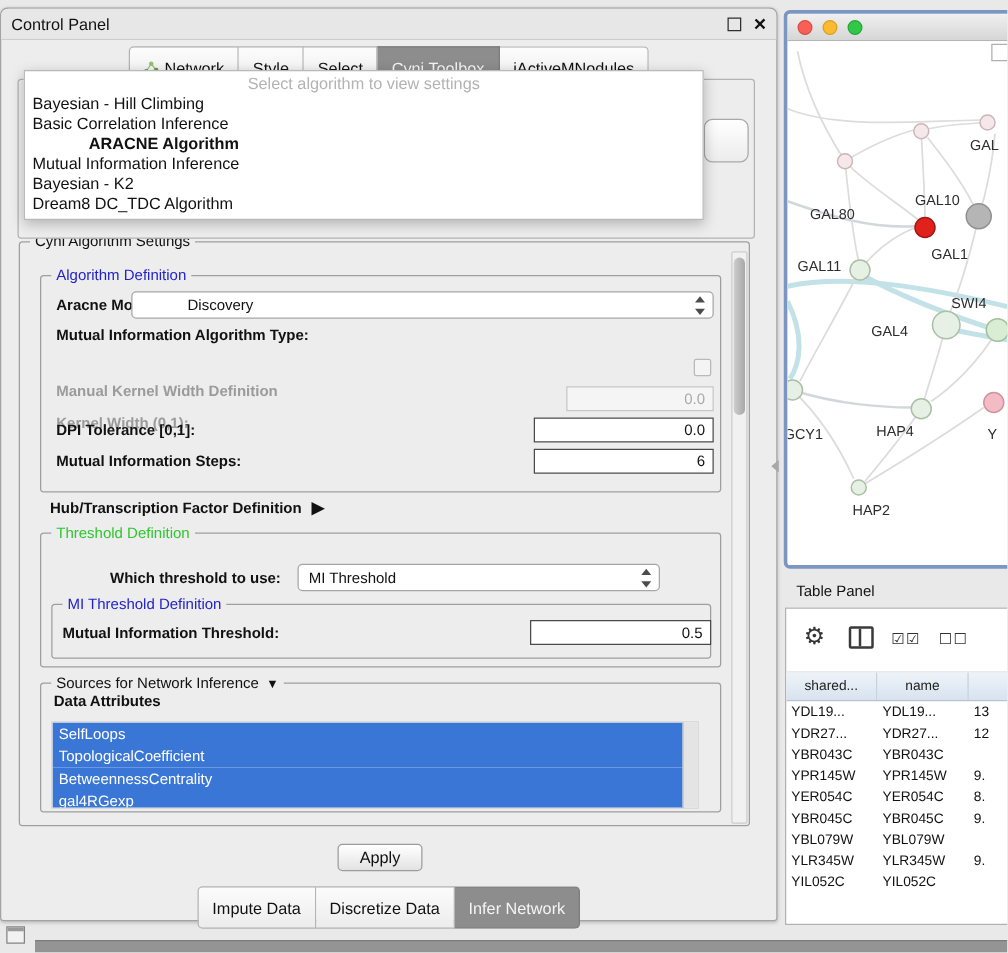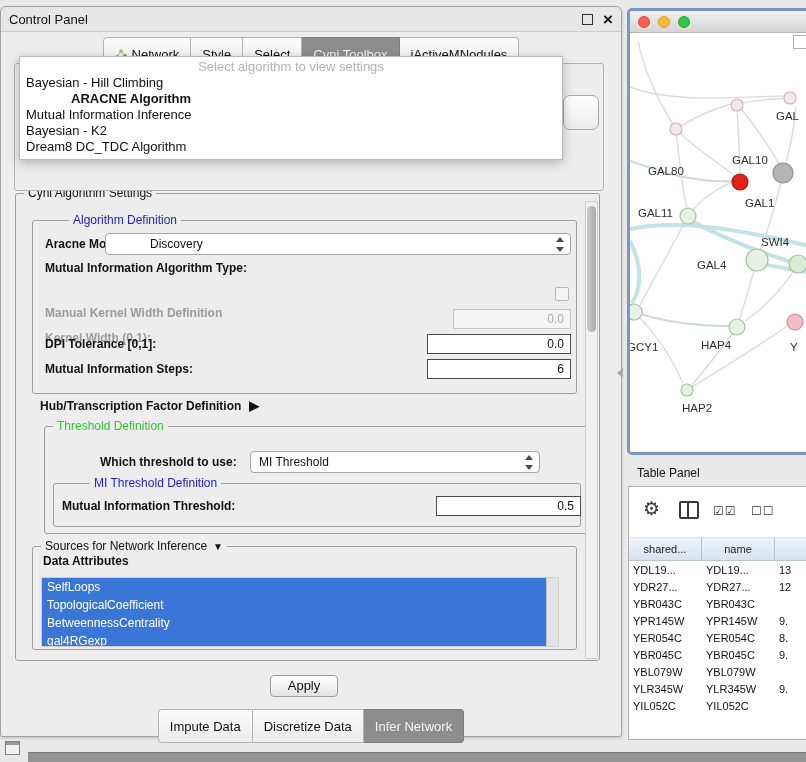--- a/index.html
+++ b/index.html
@@ -36,21 +36,21 @@
   .popup{position:absolute;left:18px;top:49px;width:542px;background:#fff;border:1px solid #b9b9b9;
       box-shadow:0 3px 10px rgba(0,0,0,.25);padding:2px 0 4px;z-index:6;}
   .popup-placeholder{text-align:center;color:#b3b3b3;font-size:13px;height:16px;line-height:16px;}
   .popup-item{font-size:13px;height:16px;line-height:16px;padding:0 6px;white-space:nowrap;}
   .popup-item.bold{font-weight:bold;margin-left:45px;}
 
   
   .group{position:absolute;border:1px solid #9f9f9f;border-radius:3px;box-sizing:border-box;}
   .legend{position:absolute;top:-8px;left:8px;background:#ededed;padding:0 4px;font-size:12px;
       line-height:14px;white-space:nowrap;}
-  .legend.blue{color:var(--blue-title,#2323cc);margin-left:28px;}
+  .legend.blue{color:var(--blue-title,#2323cc);}
   .legend.green{color:var(--green-title,#2fc72f);}
 
   .settings{left:14px;top:186px;width:585px;height:468px;}
 
   .scrollbar-v{position:absolute;left:584px;top:194px;width:13px;height:458px;background:#f1f1f1;
       border:1px solid #cccccc;border-radius:2px;box-sizing:border-box;z-index:3;}
   .scrollbar-v .thumb{position:absolute;left:1px;top:4px;width:9px;height:126px;
       background:linear-gradient(90deg,#cdcdcd,#a8a8a8);border-radius:5px;}
 
   .lbl{position:absolute;font-size:12px;font-weight:bold;color:#111;white-space:nowrap;line-height:22px;}
@@ -165,20 +165,21 @@
         </div>
       </div>
 
     <div class="ghost-group"></div>
     <div class="ghost-btn"></div>
 
     <div class="popup">
       <div class="popup-placeholder">Select algorithm to view settings</div>
       <div>
           <div class="popup-item">Bayesian - Hill Climbing</div>
+          <div class="popup-item">Basic Correlation Inference</div>
           <div class="popup-item bold">ARACNE Algorithm</div>
           <div class="popup-item">Mutual Information Inference</div>
           <div class="popup-item">Bayesian - K2</div>
           <div class="popup-item">Dream8 DC_TDC Algorithm</div>
         </div>
     </div>
 
     <div class="group settings">
       <span class="legend">Cyni Algorithm Settings</span>
 
@@ -204,21 +205,21 @@
 
         <span class="lbl" style="left:12px;top:137px;">Mutual Information Steps:</span>
         <div class="field" style="left:394px;top:138px;width:144px;">6</div>
       </div>
 
       <div class="hub-row">
         <span>Hub/Transcription Factor Definition</span>
         <span class="hub-arrow">▶</span>
       </div>
 
-      <div class="group" style="left:28px;top:232px;width:545px;height:108px;padding-left:31px;">
+      <div class="group" style="left:16px;top:232px;width:545px;height:108px;padding-left:31px;">
         <span class="legend green">Threshold Definition</span>
 
         <span class="lbl" style="left:55px;top:24px;">Which threshold to use:</span>
         <div class="combo" style="left:205px;top:24px;width:290px;">
           <span>MI Threshold</span>
           <span class="stepper"></span>
         </div>
 
         <div class="group" style="left:8px;top:56px;width:528px;height:44px;">
           <span class="legend blue">MI Threshold Definition</span>

